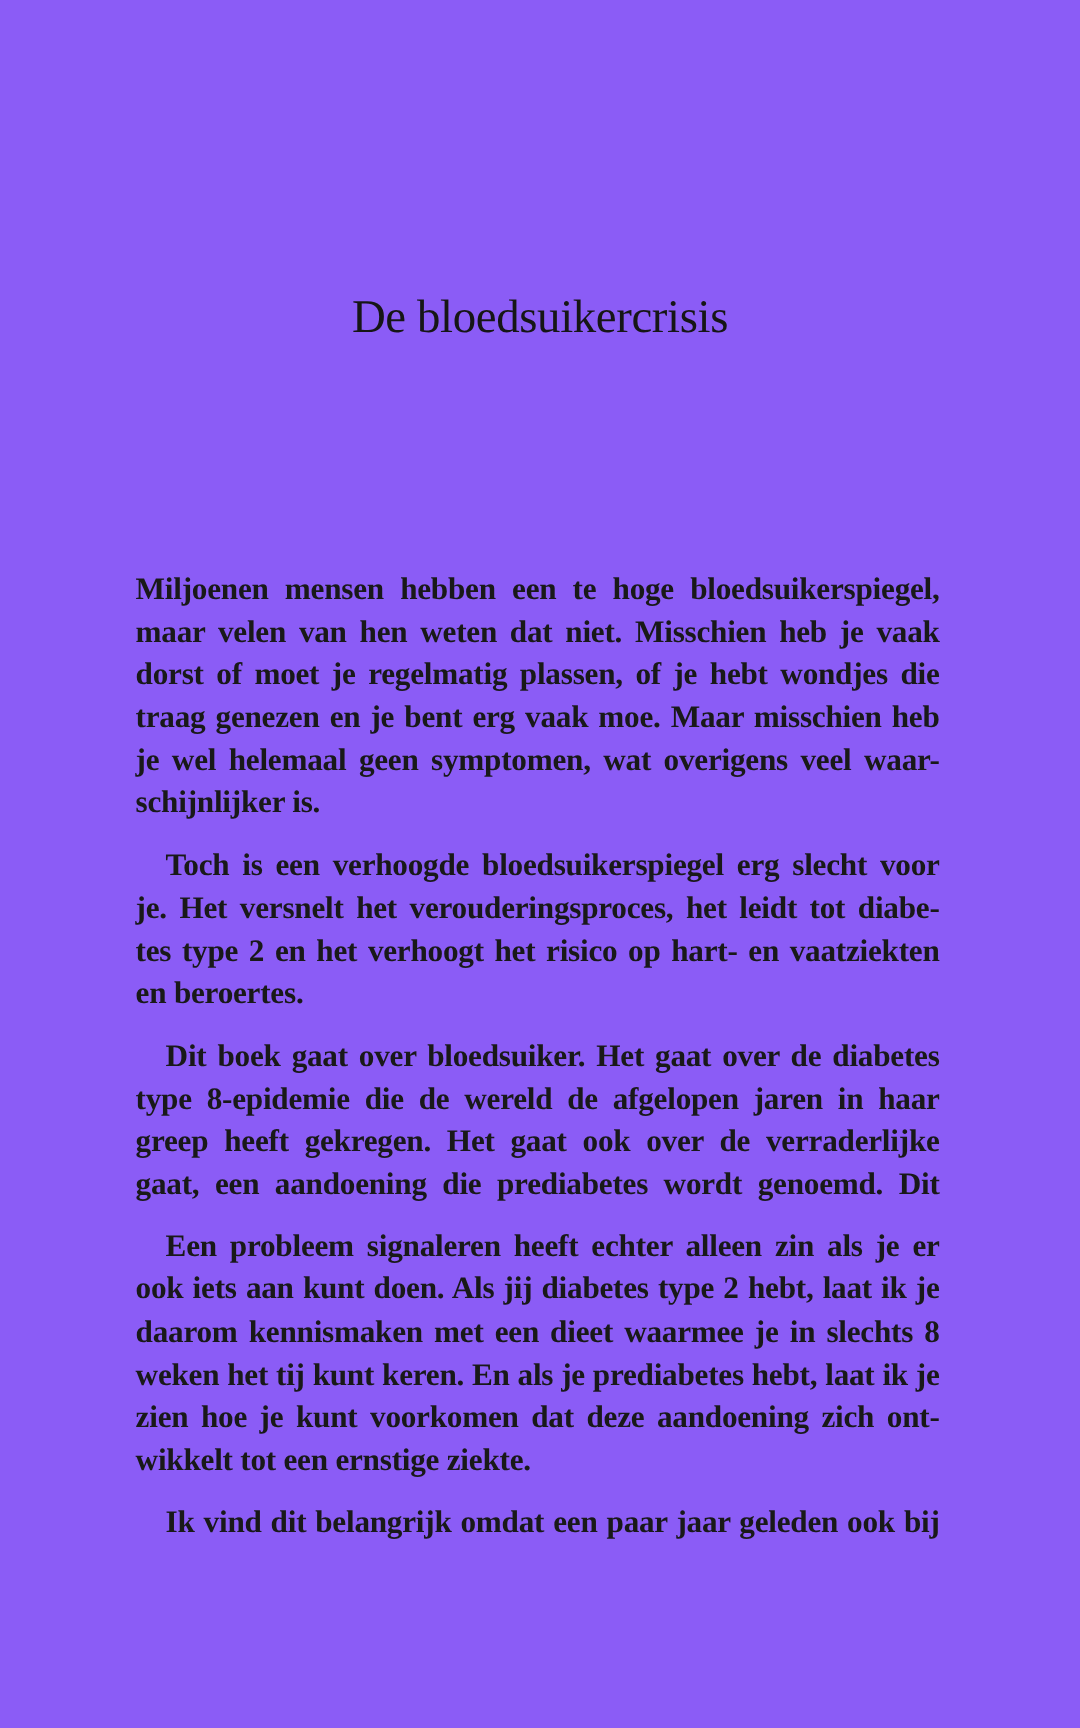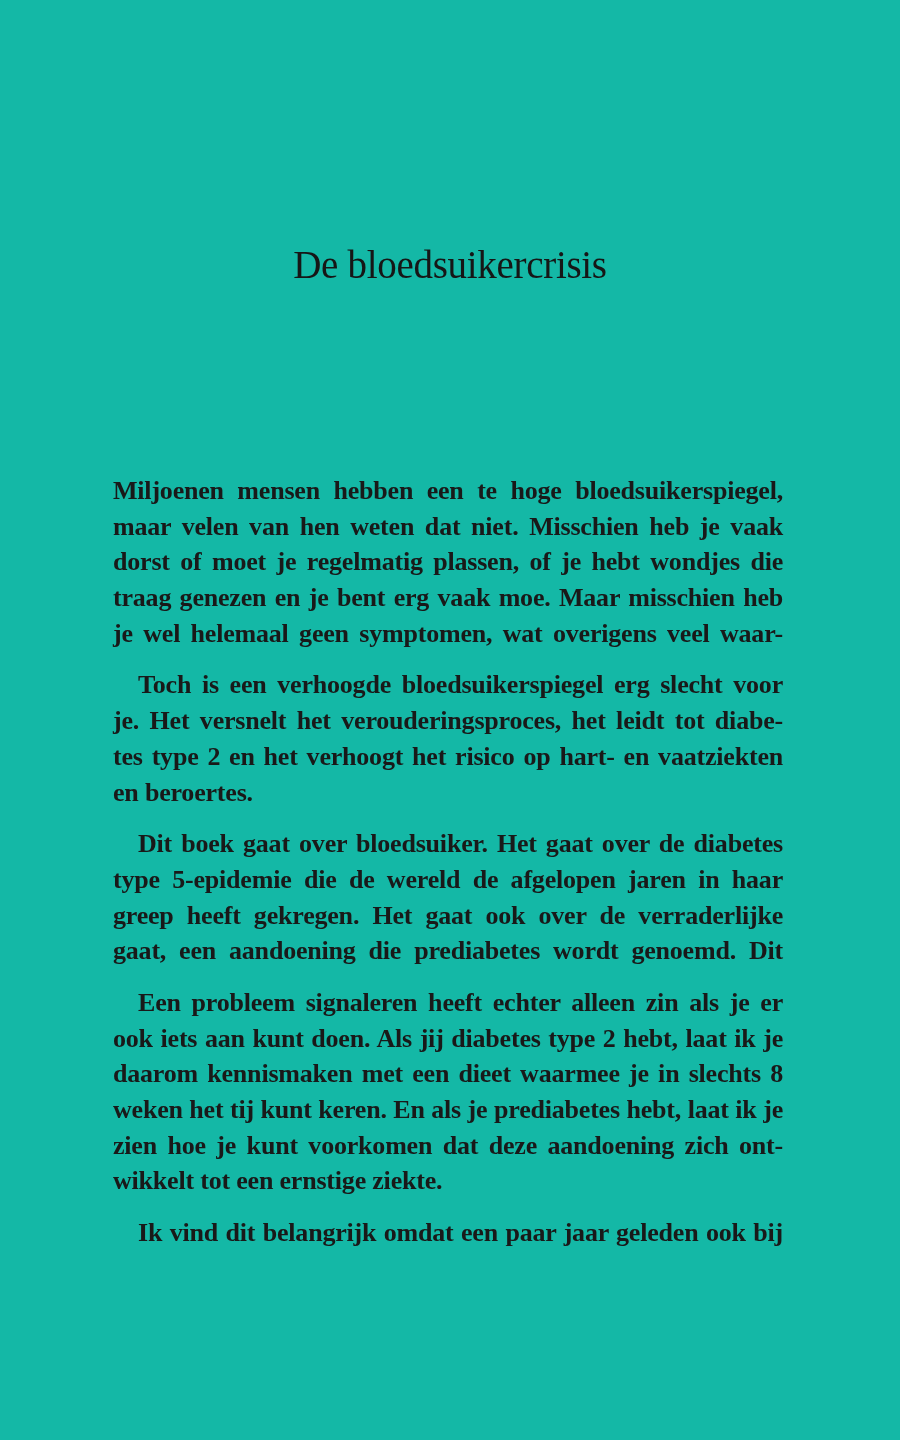--- a/index.html
+++ b/index.html
@@ -4,21 +4,21 @@
 <style>
   html, body {
     margin: 0;
     padding: 0;
     background: #ffffff;
   }
   .page {
     position: relative;
     width: 900px;
     height: 1440px;
-    background: #14b8a6;
+    background: #8b5cf6;
     overflow: hidden;
     font-family: "Liberation Serif", "DejaVu Serif", serif;
     color: #191919;
   }
   .chapter-title {
     position: absolute;
     top: 241px;
     left: 0;
     right: 0;
     text-align: center;
@@ -63,30 +63,31 @@
 
 <div class="page">
   <div class="chapter-title">De bloedsuikercrisis</div>
   <div class="body-text">
       <div class="para">
         <div class="line">Miljoenen mensen hebben een te hoge bloedsuikerspiegel,</div>
         <div class="line">maar velen van hen weten dat niet. Misschien heb je vaak</div>
         <div class="line">dorst of moet je regelmatig plassen, of je hebt wondjes die</div>
         <div class="line">traag genezen en je bent erg vaak moe. Maar misschien heb</div>
         <div class="line">je wel helemaal geen symptomen, wat overigens veel waar-</div>
+        <div class="line last">schijnlijker is.</div>
       </div>
       <div class="para indent">
         <div class="line">Toch is een verhoogde bloedsuikerspiegel erg slecht voor</div>
         <div class="line">je. Het versnelt het verouderingsproces, het leidt tot diabe-</div>
         <div class="line">tes type 2 en het verhoogt het risico op hart- en vaatziekten</div>
         <div class="line last">en beroertes.</div>
       </div>
       <div class="para indent">
         <div class="line">Dit boek gaat over bloedsuiker. Het gaat over de diabetes</div>
-        <div class="line">type 5-epidemie die de wereld de afgelopen jaren in haar</div>
+        <div class="line">type 8-epidemie die de wereld de afgelopen jaren in haar</div>
         <div class="line">greep heeft gekregen. Het gaat ook over de verraderlijke</div>
         <div class="line">gaat, een aandoening die prediabetes wordt genoemd. Dit</div>
       </div>
       <div class="para indent">
         <div class="line">Een probleem signaleren heeft echter alleen zin als je er</div>
         <div class="line">ook iets aan kunt doen. Als jij diabetes type 2 hebt, laat ik je</div>
         <div class="line">daarom kennismaken met een dieet waarmee je in slechts 8</div>
         <div class="line">weken het tij kunt keren. En als je prediabetes hebt, laat ik je</div>
         <div class="line">zien hoe je kunt voorkomen dat deze aandoening zich ont-</div>
         <div class="line last">wikkelt tot een ernstige ziekte.</div>

